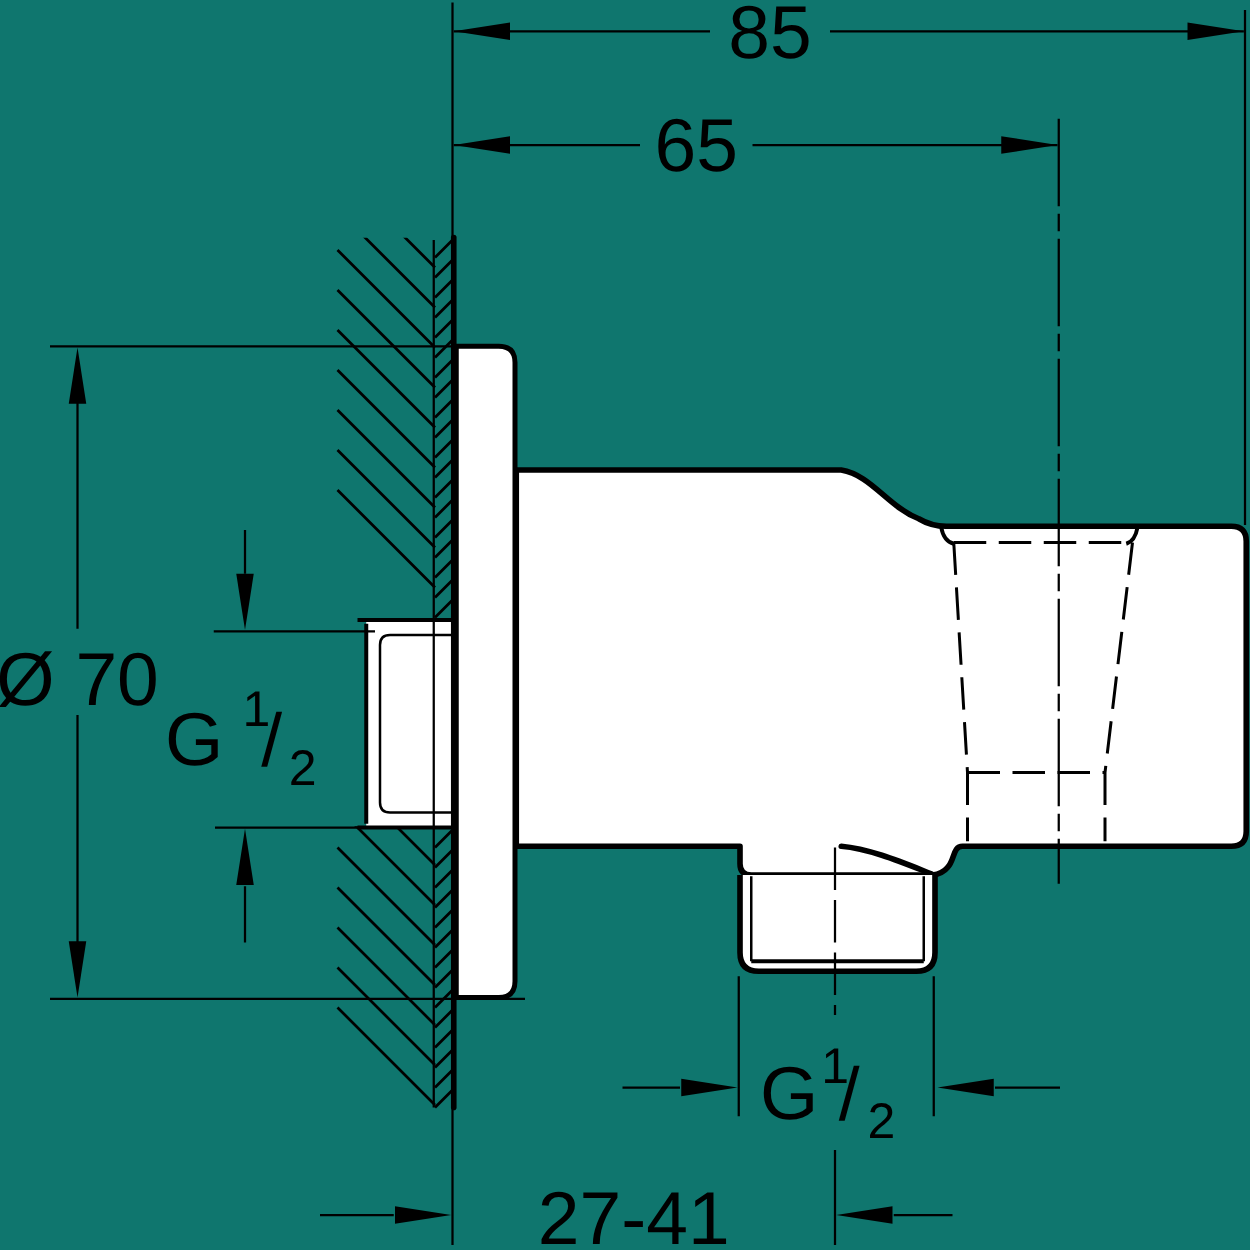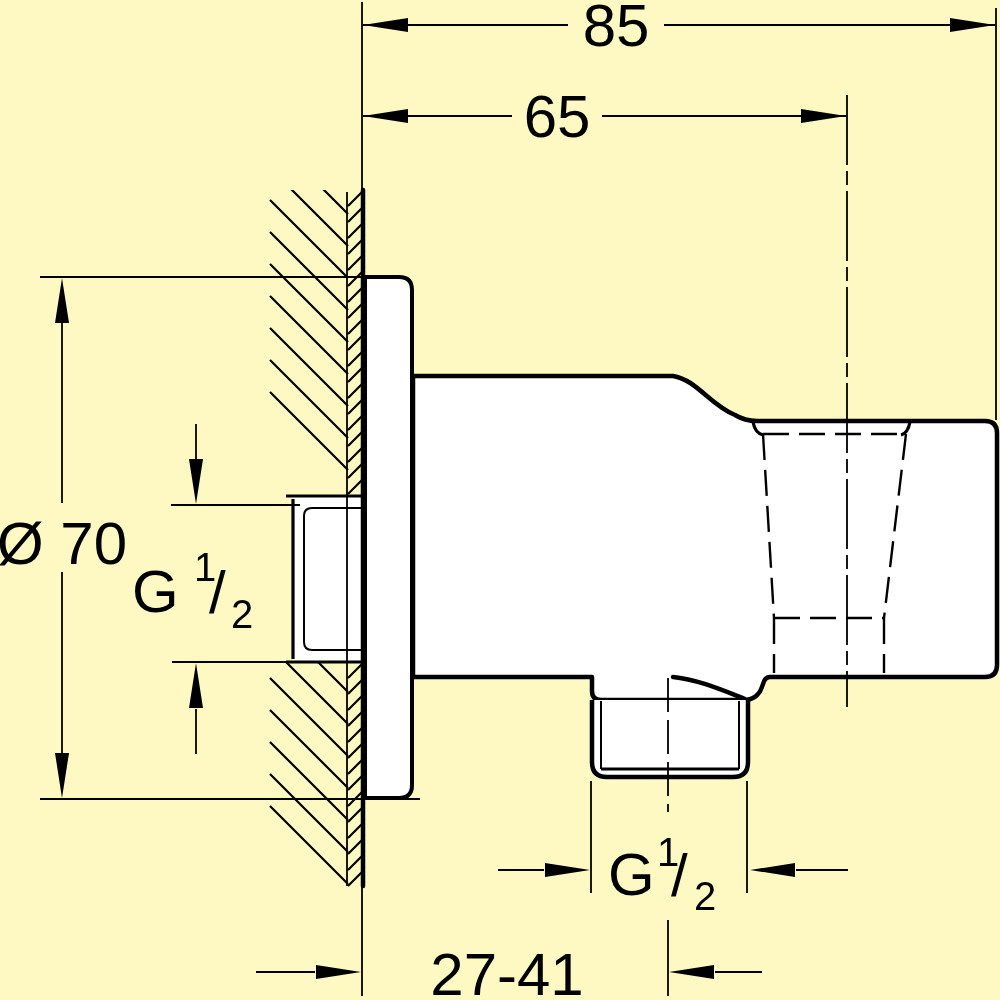--- a/index.html
+++ b/index.html
@@ -1,16 +1,16 @@
 <!DOCTYPE html>
 <html><head>
 <meta charset="utf-8">
 <style>
   html,body{margin:0;padding:0;background:#ffffff;}
-  .page{width:1000px;height:1000px;background:#fef9c3;position:relative;overflow:hidden;}
+  .page{width:1000px;height:1000px;background:#0f766e;position:relative;overflow:hidden;}
   svg{display:block;}
   text{font-family:"Liberation Sans","DejaVu Sans",sans-serif;fill:#000;}
   .dim-text{font-size:60px;}
   .dim-text-small{font-size:40px;}
   .outline{stroke:#000;stroke-width:4.5;fill:none;stroke-linecap:round;stroke-linejoin:round;}
   .outline-fill{stroke:#000;stroke-width:4.5;fill:#fff;stroke-linejoin:round;}
   .medium{stroke:#000;stroke-width:3.2;fill:none;stroke-linecap:butt;}
   .thin{stroke:#000;stroke-width:1.8;fill:none;stroke-linecap:butt;}
   .thread-inner{stroke:#000;stroke-width:2;fill:none;}
   .hidden-dash{stroke:#000;stroke-width:2.4;fill:none;stroke-dasharray:26 10;}

